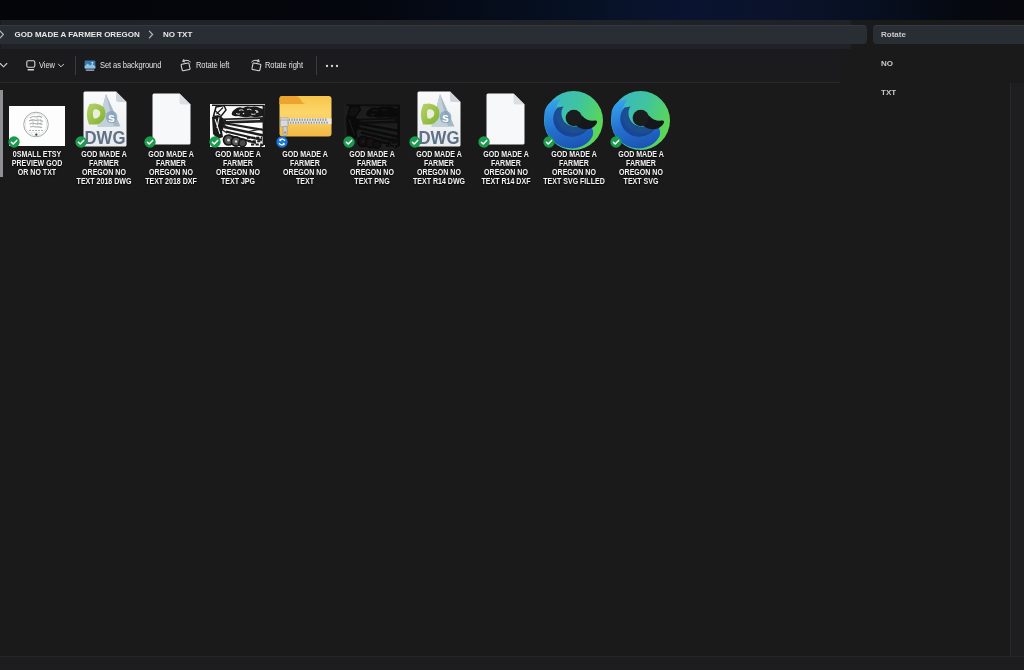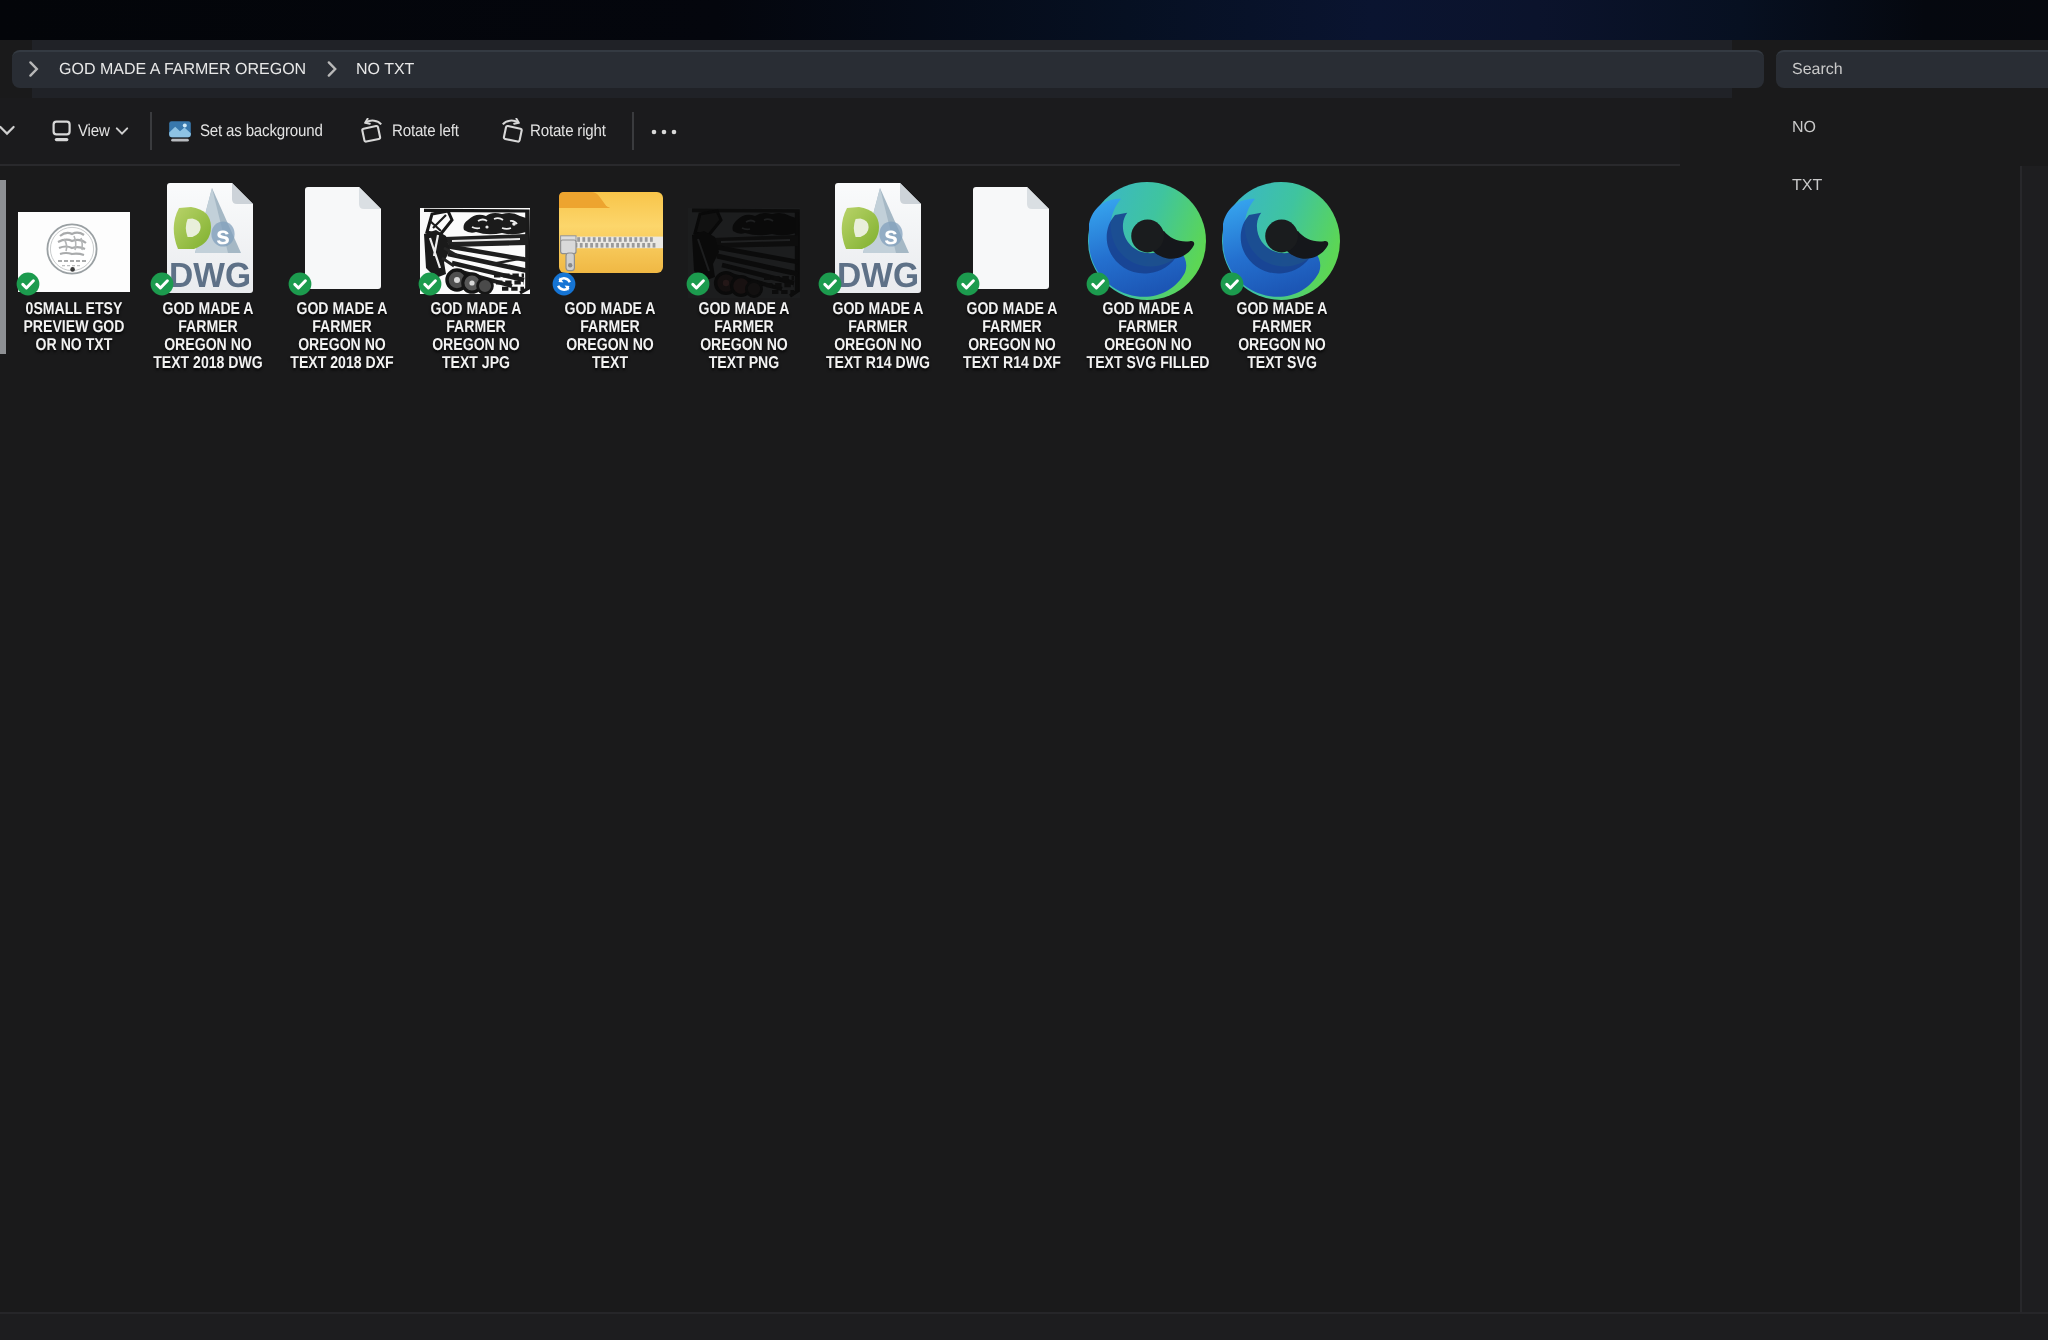--- a/index.html
+++ b/index.html
@@ -2,21 +2,21 @@
 <html><head>
 <meta charset="utf-8">
 <style>
   html,body{margin:0;padding:0;}
   body{width:1024px;height:670px;overflow:hidden;background:#1a1a1b;font-family:"Liberation Sans",sans-serif;position:relative;-webkit-font-smoothing:antialiased;}
   .abs{position:absolute;}
   
   #wall{left:0;top:0;width:1024px;height:20px;
     background:linear-gradient(90deg,#030509 0%,#04060d 35%,#061022 55%,#0a1430 67%,#0b132c 75%,#071021 85%,#05080f 94%,#06080e 100%);}
   
-  #addr{left:16px;top:20px;width:850px;height:29px;background:#202227;}
+  #addr{left:1px;top:20px;width:850px;height:29px;background:#202227;font-weight:bold;}
   .field{position:absolute;top:4.5px;height:19.5px;background:#292d34;border-radius:4px;border-top:1px solid #343a42;box-sizing:border-box;}
   #afield{left:-10px;width:876px;}
   #sfield{left:872px;width:160px;}
   #crumb{position:absolute;left:13.5px;top:0;height:29px;line-height:29px;color:#e8e8e8;font-size:8px;letter-spacing:0;filter:blur(0.25px);}
   #search{position:absolute;left:880px;top:0;height:29px;line-height:29px;color:#c9c9c9;font-size:8px;filter:blur(0.25px);}
   
   #tbar{left:0;top:49px;width:840px;height:33px;background:#1b1b1d;border-bottom:1px solid #29292c;}
   .tbtxt{position:absolute;top:0;height:33px;line-height:33px;color:#e2e2e2;font-size:8.4px;letter-spacing:-0.1px;transform:scaleX(0.9);transform-origin:left center;white-space:nowrap;filter:blur(0.25px);}
   .sep{position:absolute;top:7px;width:1px;height:19px;background:#3a3b3e;}
   
@@ -37,21 +37,21 @@
   <div class="field" id="afield"></div>
   <div class="field" id="sfield"></div>
   <svg class="abs" style="left:-3px;top:9px" width="8" height="11" viewBox="0 0 8 11">
       <path d="M2.2 2.2 L5.4 5.5 L2.2 8.8" stroke="#b8b8b8" stroke-width="1.2" fill="none" stroke-linecap="round"></path>
     </svg>
   <div id="crumb">GOD MADE A FARMER OREGON</div>
   <svg class="abs" style="left:146px;top:9px" width="8" height="11" viewBox="0 0 8 11">
       <path d="M2.4 2.2 L5.6 5.5 L2.4 8.8" stroke="#b8b8b8" stroke-width="1.2" fill="none" stroke-linecap="round"></path>
     </svg>
   <div id="crumb2" style="position:absolute;left:162px;top:0;height:29px;line-height:29px;color:#e8e8e8;font-size:8px;filter:blur(0.25px);">NO TXT</div>
-  <div id="search">Search NO TXT</div>
+  <div id="search">Rotate NO TXT</div>
 </div>
 <div class="abs" id="tbar">
 
   <svg class="abs" style="left:-1px;top:13px" width="9" height="7" viewBox="0 0 9 7">
       <path d="M1.2 1.5 L4.5 4.8 L7.8 1.5" stroke="#cfcfcf" stroke-width="1.1" fill="none" stroke-linecap="round"></path>
     </svg>
 
   <svg class="abs" style="left:26px;top:11px" width="10" height="11" viewBox="0 0 10 11">
     <rect x="0.8" y="0.8" width="8" height="6.4" rx="1.4" fill="none" stroke="#d8d8d8" stroke-width="1.1"></rect>
     <rect x="1.4" y="9" width="6.8" height="1.6" rx="0.8" fill="#d8d8d8"></rect>

